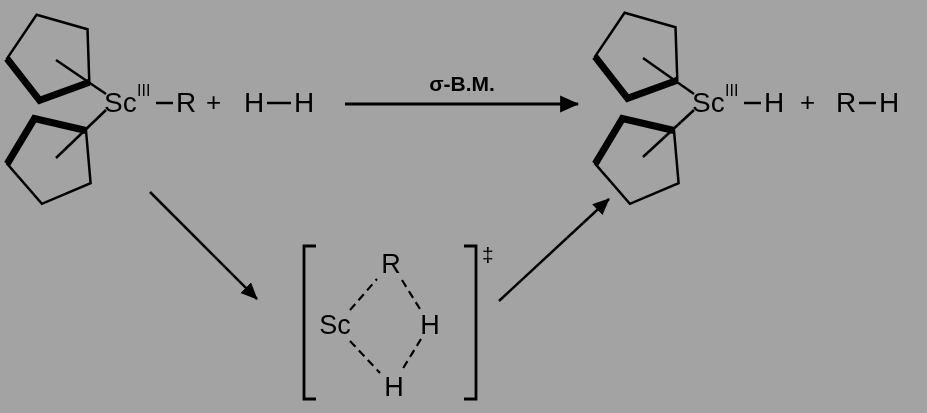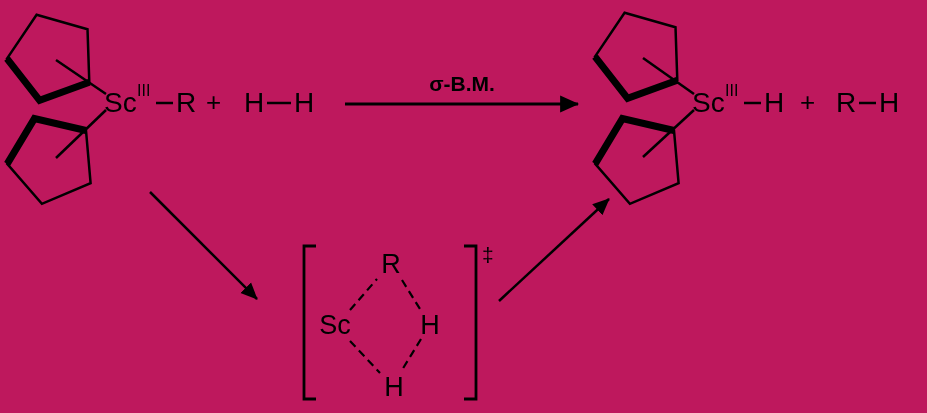--- a/index.html
+++ b/index.html
@@ -4,21 +4,21 @@
 <style>
   html, body {
     margin: 0;
     padding: 0;
     background: #ffffff;
   }
   .scheme-canvas {
     position: relative;
     width: 927px;
     height: 413px;
-    background: #be185d;
+    background: #a3a3a3;
     overflow: hidden;
   }
   svg {
     display: block;
   }
   svg text {
     font-family: "Liberation Sans", "DejaVu Sans", sans-serif;
     fill: #000000;
   }
   .t-main   { font-size: 28px; }

